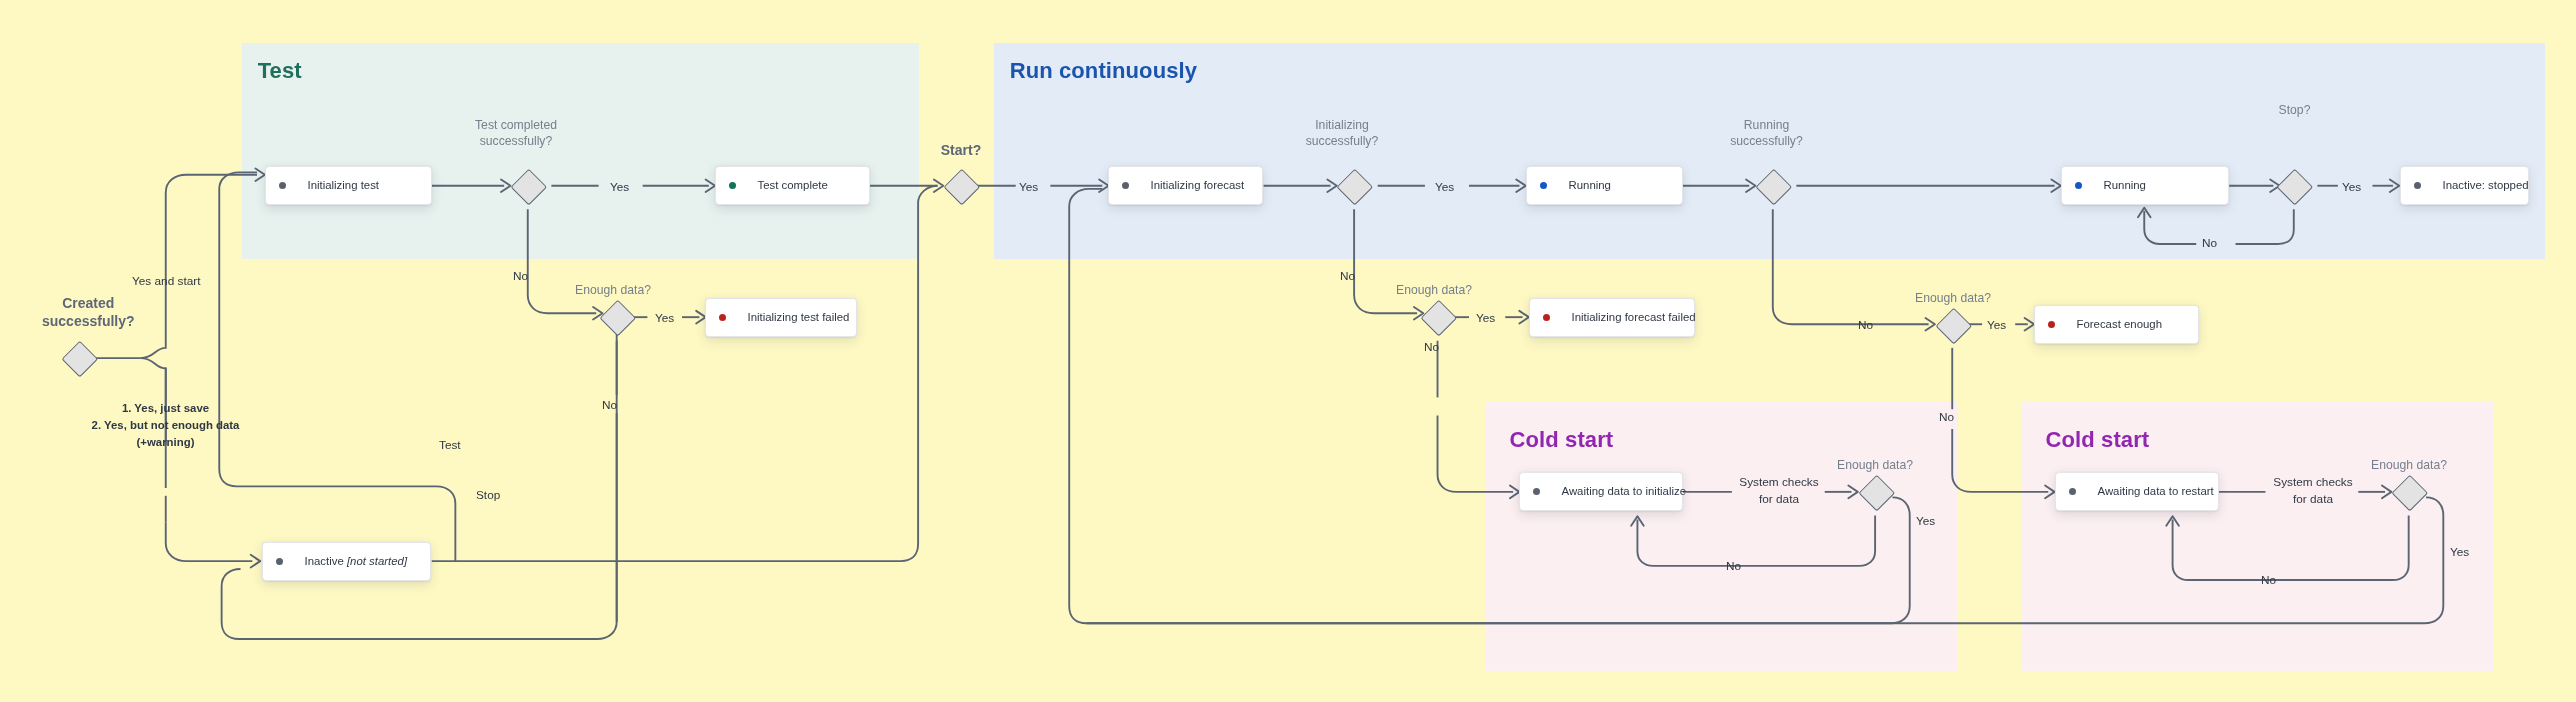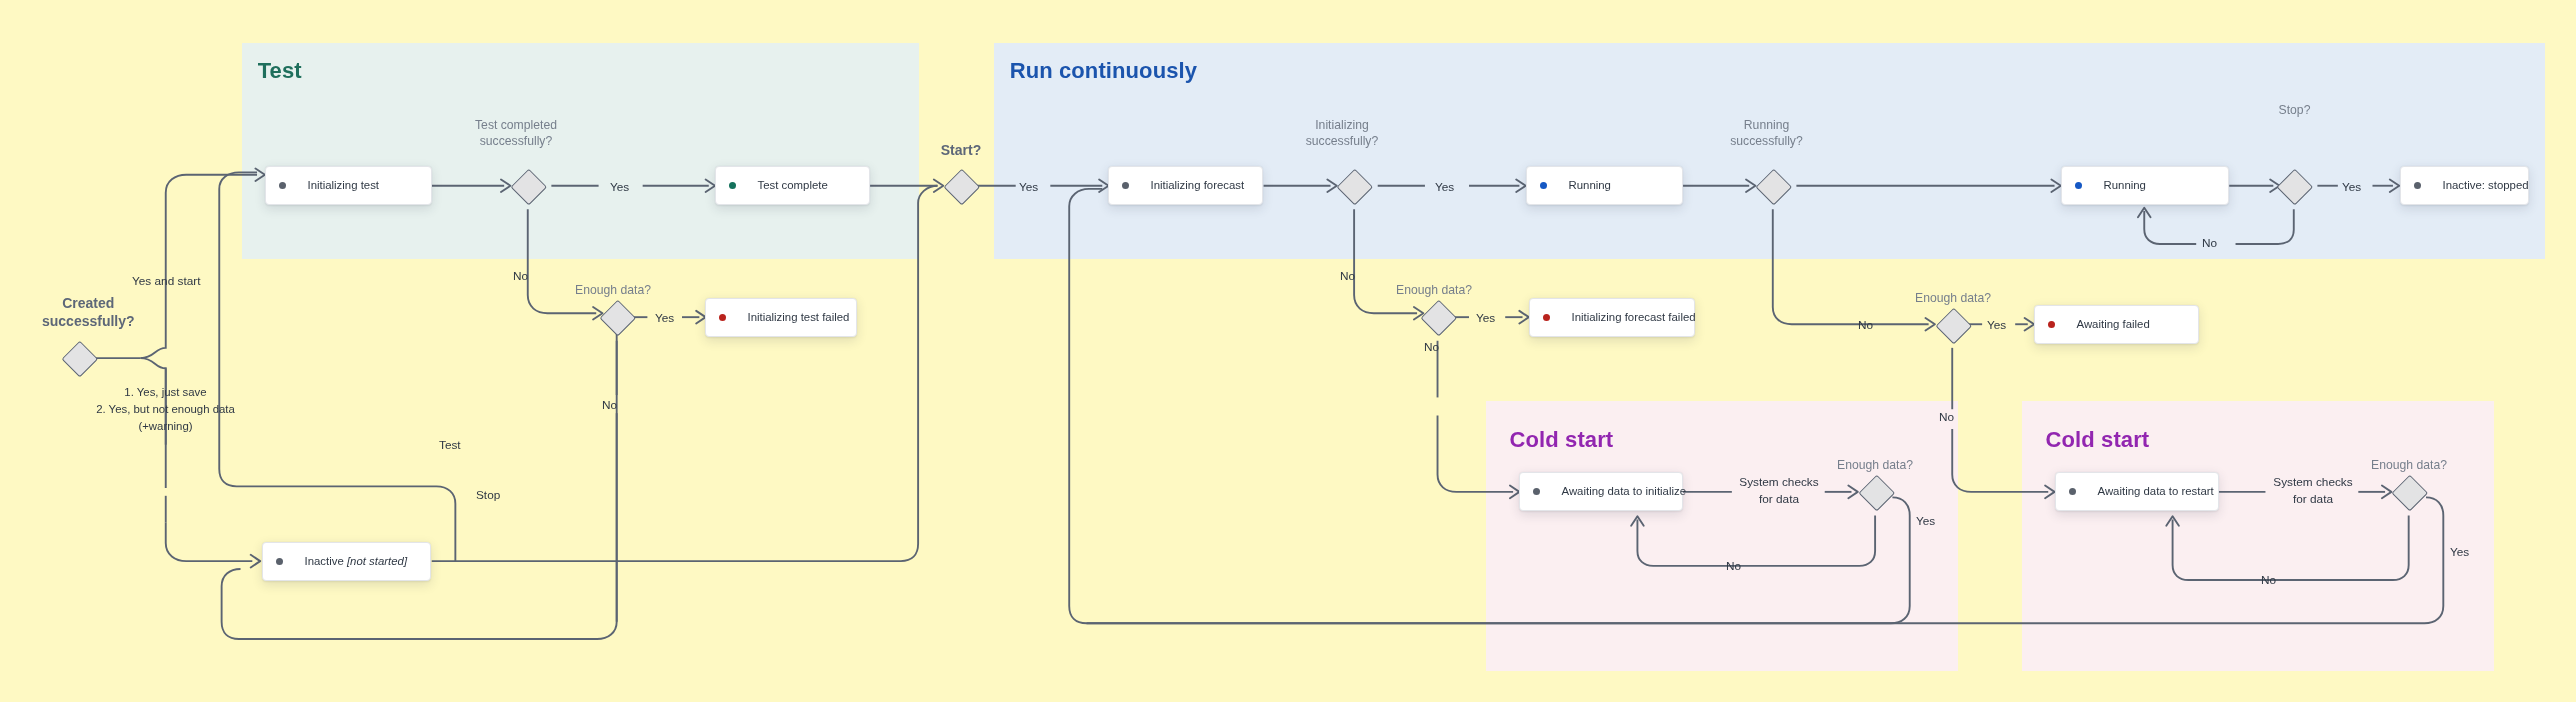--- a/index.html
+++ b/index.html
@@ -305,21 +305,21 @@
     <span class="node-label">Running</span>
   </div>
 
   <div class="node" style="left:2400px;top:166px;width:129px;">
     <span class="dot" style="background:#5a616c"></span>
     <span class="node-label">Inactive: stopped</span>
   </div>
 
   <div class="node" style="left:2034px;top:305px;width:165px;">
     <span class="dot" style="background:#b9231d"></span>
-    <span class="node-label">Awaiting failed</span>
+    <span class="node-label">Forecast enough</span>
   </div>
 
   <div class="node" style="left:1519px;top:472px;width:164px;">
     <span class="dot" style="background:#5a616c"></span>
     <span class="node-label">Awaiting data to initialize</span>
   </div>
 
   <div class="node" style="left:2055px;top:472px;width:164px;">
     <span class="dot" style="background:#5a616c"></span>
     <span class="node-label">Awaiting data to restart</span>
@@ -349,21 +349,21 @@
   </div>
   <div class="qlbl" style="left:1882px;top:290px;width:142px;">Enough data?</div>
 
   <div class="qlbl" style="left:2236px;top:102px;width:117px;">Stop?</div>
 
   <div class="qlbl" style="left:1804px;top:457px;width:142px;">Enough data?</div>
   <div class="qlbl" style="left:2338px;top:457px;width:142px;">Enough data?</div>
 
   <div class="lbl" style="left:132px;top:274px;">Yes and start</div>
 
-  <div class="numlist" style="left:87px;top:384px;width:157px;">
+  <div class="numlist" style="left:87px;top:400px;width:157px;font-weight:bold;">
     <div>1. Yes, just save</div>
     <div>2. Yes, but not enough data</div>
     <div>(+warning)</div>
   </div>
 
   <div class="lbl" style="left:610px;top:180px;">Yes</div>
   <div class="lbl" style="left:513px;top:269px;">No</div>
   <div class="lbl" style="left:655px;top:311px;">Yes</div>
   <div class="lbl" style="left:602px;top:398px;">No</div>
 

